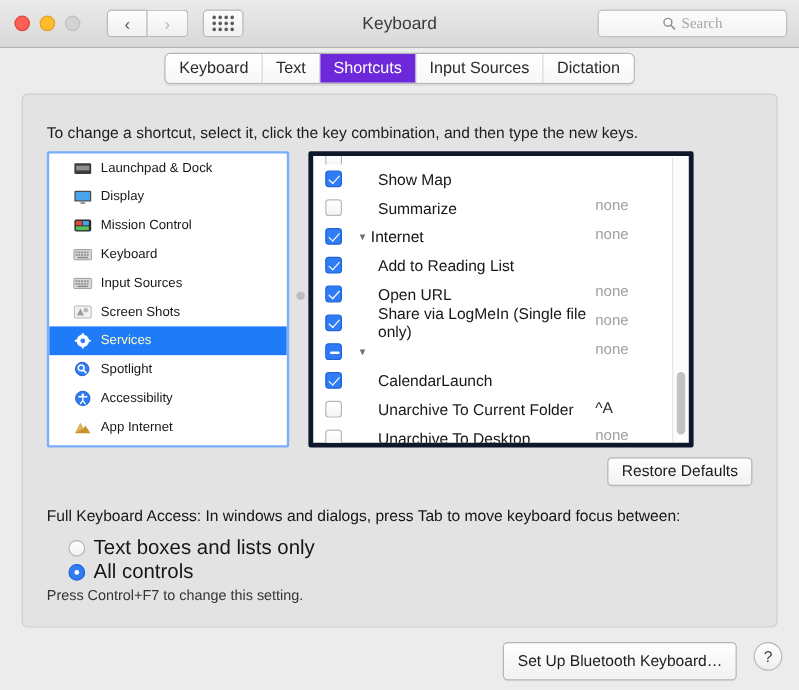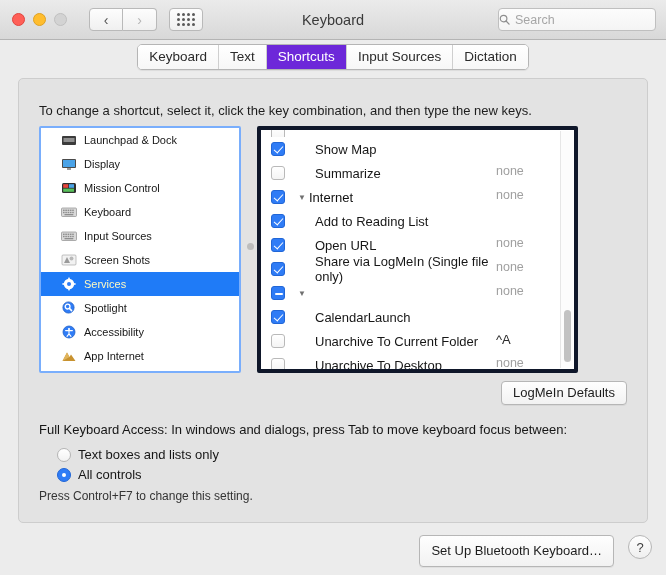--- a/index.html
+++ b/index.html
@@ -50,21 +50,21 @@
   .wintitle{
     position:absolute; left:0; right:0; top:0; height:40px;
     display:flex; align-items:center; justify-content:center;
     font-size:14.5px; color:#3a3a3a; pointer-events:none;
   }
   .searchbox{
     position:absolute; right:10px; top:8px;
     width:158px; height:23px; border-radius:4px;
     background:linear-gradient(#fcfcfc,#f4f4f4);
     border:1px solid #bfbfbf;
-    display:flex; align-items:center; gap:5px;
+    display:flex; align-items:center; justify-content:center; gap:5px;font-family:Liberation Serif, serif;
   }
   .searchbox .mag{ width:11px; height:11px; }
   .searchph{ font-size:12.5px; color:#a6a6a6; }
 
   
   .tabwrap{ height:34px; display:flex; align-items:center; justify-content:center; }
   .tabs{
     display:flex; border:1px solid #b5b5b5; border-radius:5px;
     overflow:hidden; background:#fff;
     box-shadow:0 1px 1px rgba(0,0,0,.07);
@@ -167,21 +167,21 @@
     padding:0 11px; height:22px; line-height:20px;
     box-shadow:0 1px 0 rgba(0,0,0,.05);
     white-space:nowrap;
   }
   .restore{ position:absolute; right:20px; top:302px; height:24px; line-height:22px; }
 
   .fka{
     position:absolute; left:20px; top:343px;
     font-size:13px; color:#161616; white-space:nowrap;
   }
-  .radio-row{ position:absolute; left:38px; display:flex; align-items:center; gap:7px; font-size:13px; color:#161616; }
+  .radio-row{ position:absolute; left:38px; display:flex; align-items:center; gap:7px; font-size:17px; color:#161616; }
   .r1{ top:368px; }
   .r2{ top:388px; }
   .radio{
     width:14px; height:14px; border-radius:50%;
     border:1px solid #b5b5b5; background:linear-gradient(#fff,#f2f2f2);
     display:block; position:relative; flex:none;
   }
   .radio.on{ background:#2f7cf6; border-color:#2166d6; }
   .radio.on::after{
     content:""; position:absolute; left:4.3px; top:4.3px;
@@ -462,21 +462,21 @@
             <span class="klabel child">Unarchive To Desktop</span>
             <span class="kkey">none</span>
           </div>
         </div>
       <div class="vscroll">
         <div class="vthumb"></div>
       </div>
     </div>
   </div>
 
-  <button class="btn restore">LogMeIn Defaults</button>
+  <button class="btn restore">Restore Defaults</button>
 
   <div class="fka">Full Keyboard Access: In windows and dialogs, press Tab to move keyboard focus between:</div>
 
   <div class="radio-row r1">
     <span class="radio"></span>
     <span>Text boxes and lists only</span>
   </div>
   <div class="radio-row r2">
     <span class="radio on"></span>
     <span>All controls</span>

